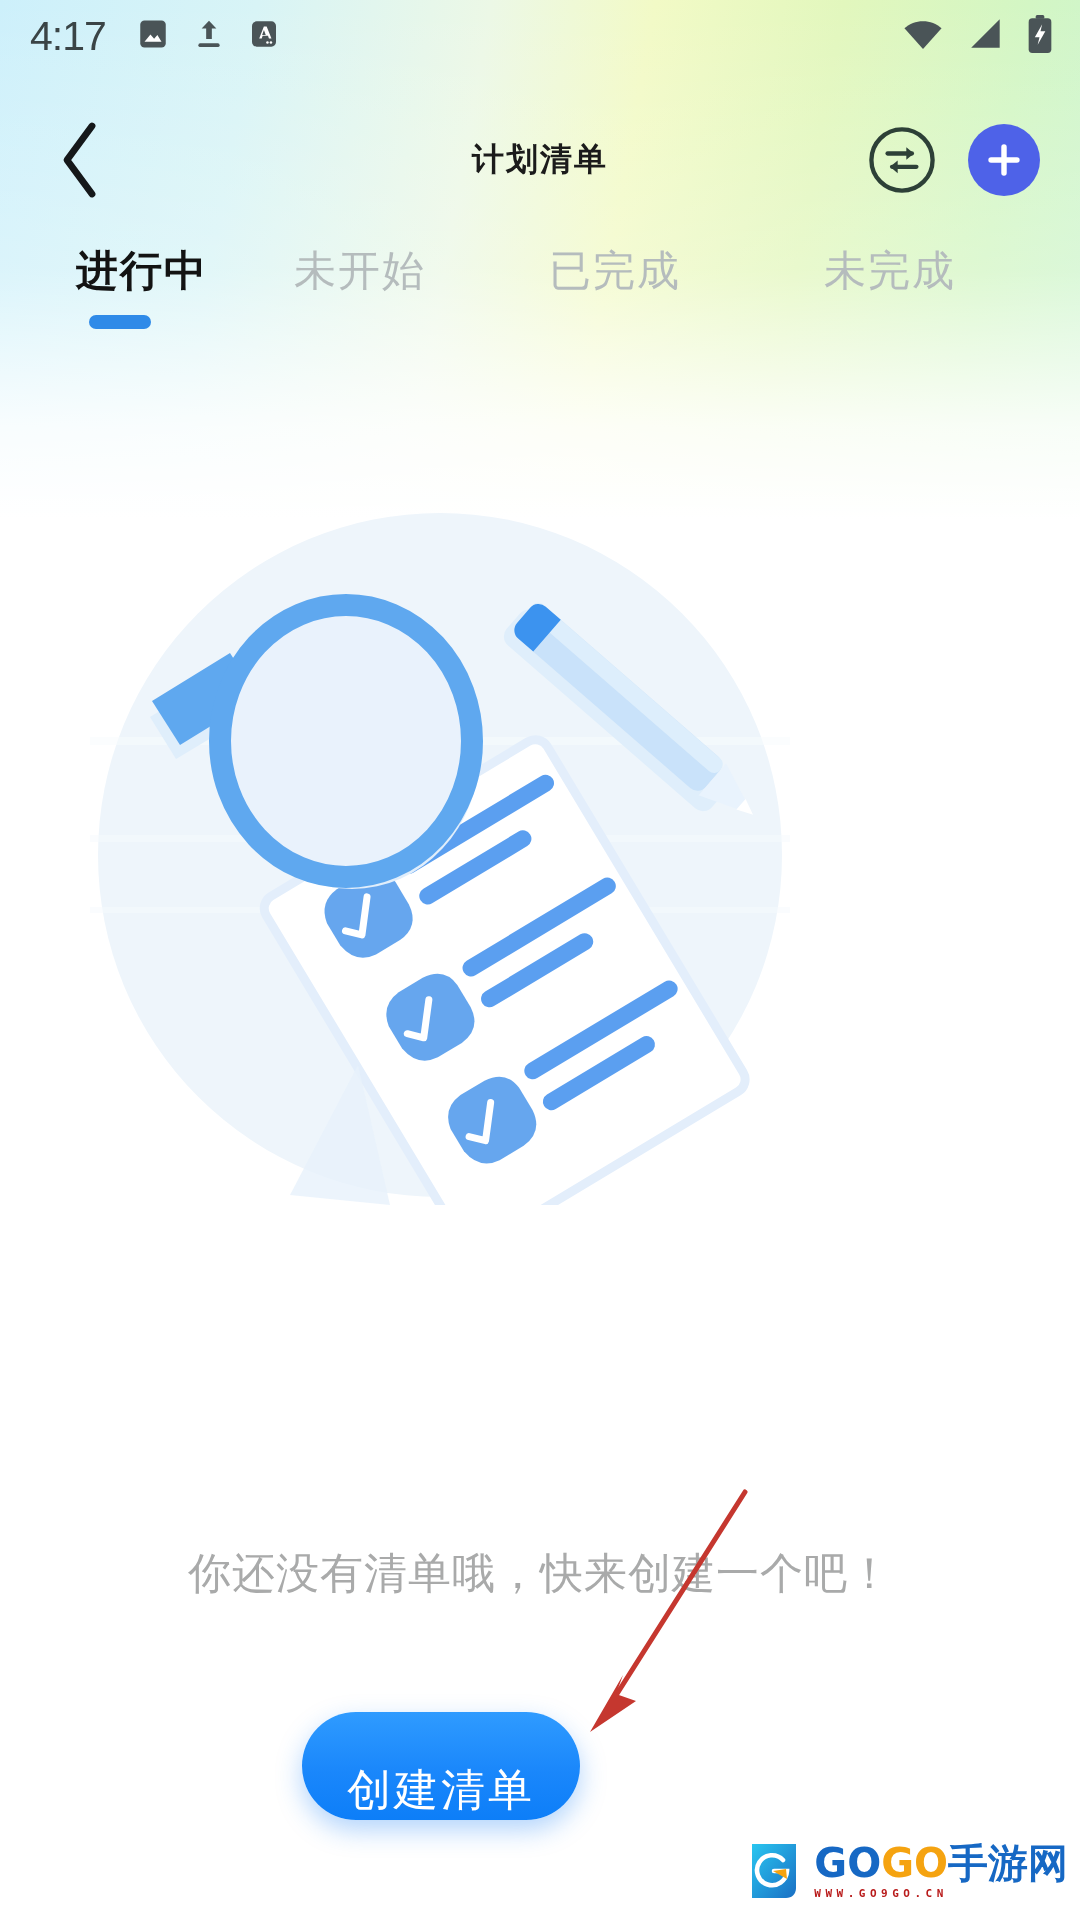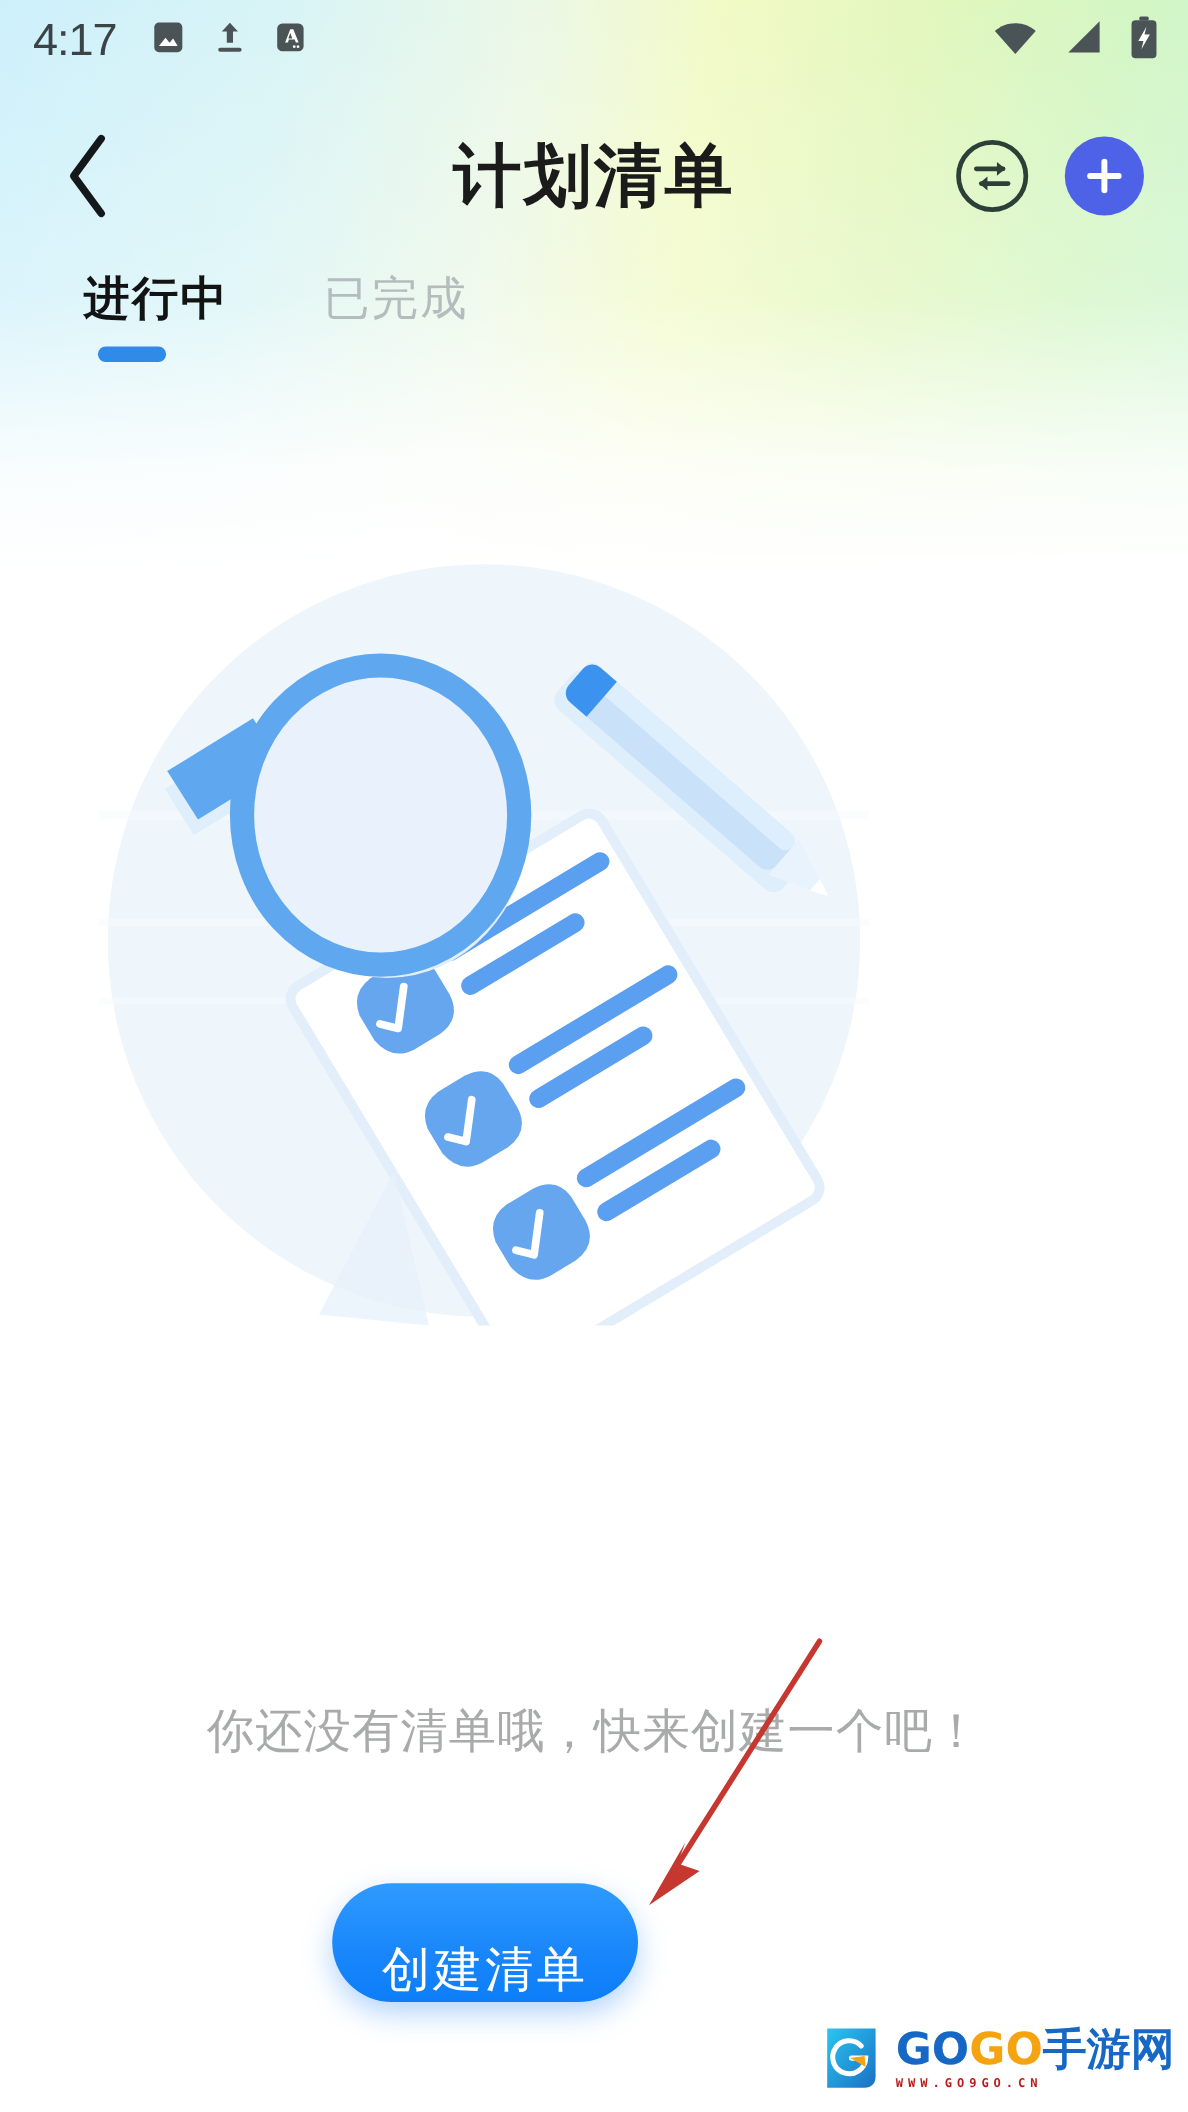--- a/index.html
+++ b/index.html
@@ -37,21 +37,21 @@
   #app-header{
     position:absolute; left:0; top:95px; width:1080px; height:130px;
     display:flex; align-items:center; z-index:5;
   }
   #back-button{
     width:92px; height:92px; margin-left:34px;
     display:flex; align-items:center; justify-content:center; cursor:pointer;
   }
   #header-title{
     position:absolute; left:0; right:0; text-align:center;
-    font-size:62px; font-weight:700; color:#1b1b1b; letter-spacing:2px;
+    font-size:32px; font-weight:700; color:#1b1b1b; letter-spacing:2px;
     pointer-events:none;
   }
   .header-actions{ margin-left:auto; display:flex; align-items:center; gap:30px; margin-right:40px; z-index:6; }
   #swap-button{ width:72px;height:72px; display:flex;align-items:center;justify-content:center; cursor:pointer; }
   #add-button{
     width:72px;height:72px;border-radius:50%;
     background:#4e62e8;
     display:flex;align-items:center;justify-content:center;cursor:pointer;
   }
 
@@ -205,21 +205,27 @@
     </div>
   </div>
 </div>
 
 <div id="tab-bar">
   <div class="tab-item active">
     <span class="tab-label">进行中</span>
     <span class="tab-underline"></span>
   </div>
   <div class="tab-item">
+    <span class="tab-label">未开始</span>
+  </div>
+  <div class="tab-item">
     <span class="tab-label">已完成</span>
+  </div>
+  <div class="tab-item">
+    <span class="tab-label">未完成</span>
   </div>
 </div>
 
 <div id="empty-illustration">
   <svg width="700" height="700" viewBox="0 0 700 700">
 
     <circle cx="350" cy="350" r="342" fill="#eef5fb"></circle>
 
     <g opacity="0.55">
       <rect x="0" y="232" width="700" height="8" fill="#f7fbfe"></rect>

